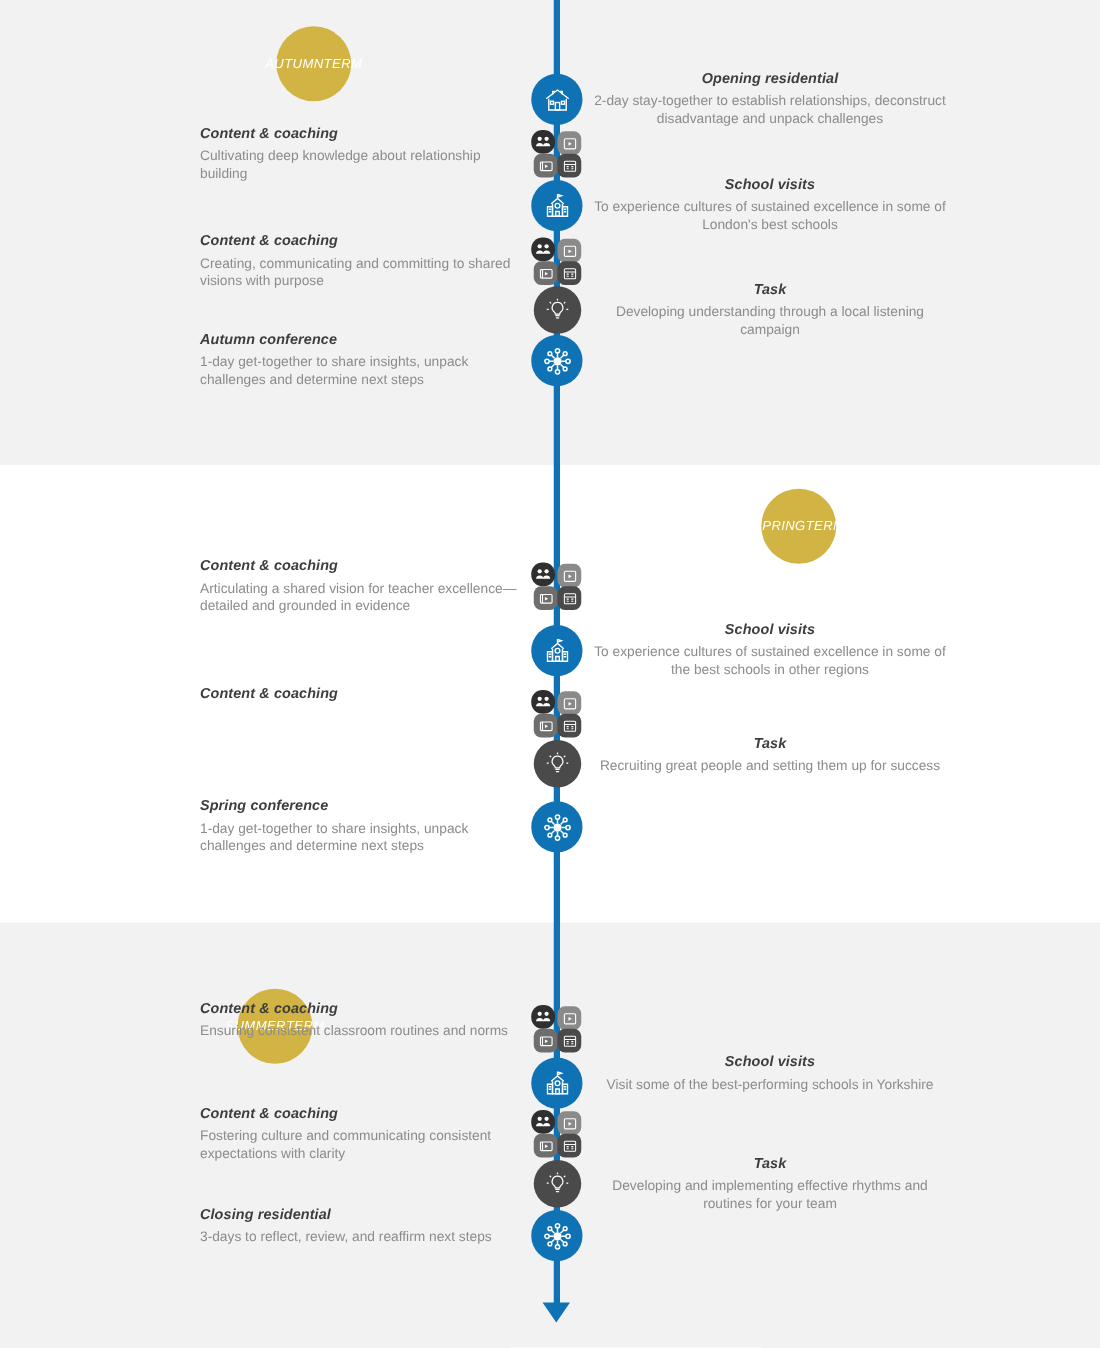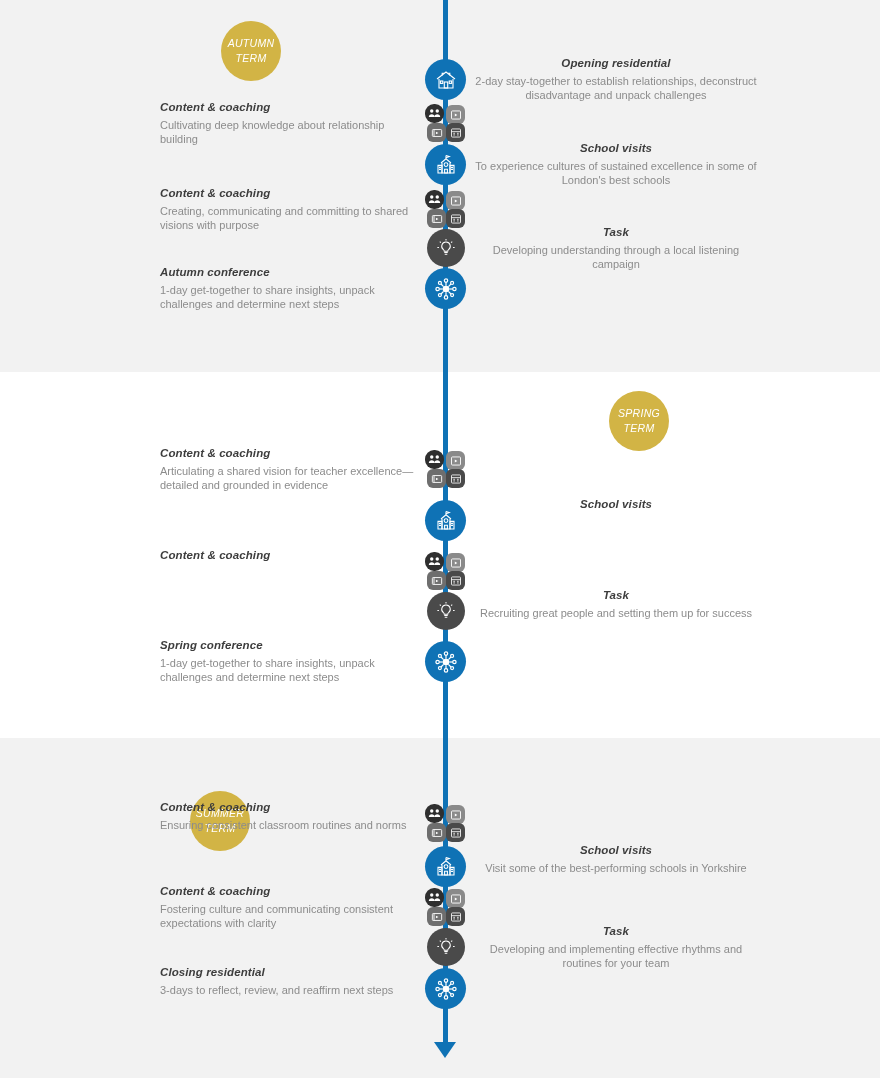--- a/index.html
+++ b/index.html
@@ -45,21 +45,21 @@
     border-top: 16px solid #0f72b5;
   }
 
   
   .term-badge {
     position: absolute;
     border-radius: 50%;
     background: #d2b445;
     color: #ffffff;
     display: flex;
-    flex-direction: column;
+    flex-direction: row;
     align-items: center;
     justify-content: center;
     font-style: italic;
     font-size: 10.5px;
     line-height: 15px;
     letter-spacing: 0.3px;
     text-align: center;
   }
   .term-autumn { left: 221px; top: 21px;  width: 60px; height: 60px; }
   .term-spring { left: 609px; top: 391px; width: 60px; height: 60px; }
@@ -363,20 +363,21 @@
           <path d="M8 10 V20 H16 V10"></path>
           <circle cx="12" cy="11.6" r="1.9"></circle>
           <path d="M10.6 16.2 h2.8 V20 h-2.8 z"></path>
           <path d="M4 12.4 H8 V20 H4 z"></path>
           <path d="M16 12.4 H20 V20 H16 z"></path>
           <path d="M5 14.4 h2 M5 16.4 h2 M17 14.4 h2 M17 16.4 h2"></path>
         </svg>
       </div>
       <div class="txt txt-left">
         <p class="ev-title">School visits</p>
+        <p class="ev-desc">To experience cultures of sustained excellence in some of the best schools in other regions</p>
       </div>
     </div>
     <div class="event" style="top: 571px;">
       <div class="node node-cluster">
         <div class="sq sq-tl">
           <svg width="13" height="13" viewBox="0 0 16 16" fill="#ffffff">
             <circle cx="4.6" cy="5" r="2.1"></circle>
             <circle cx="11.4" cy="5" r="2.1"></circle>
             <path d="M1 12.2c0-2 1.6-3.2 3.6-3.2s3.6 1.2 3.6 3.2z"></path>
             <path d="M7.8 12.2c0-2 1.6-3.2 3.6-3.2S15 10.2 15 12.2z"></path>

